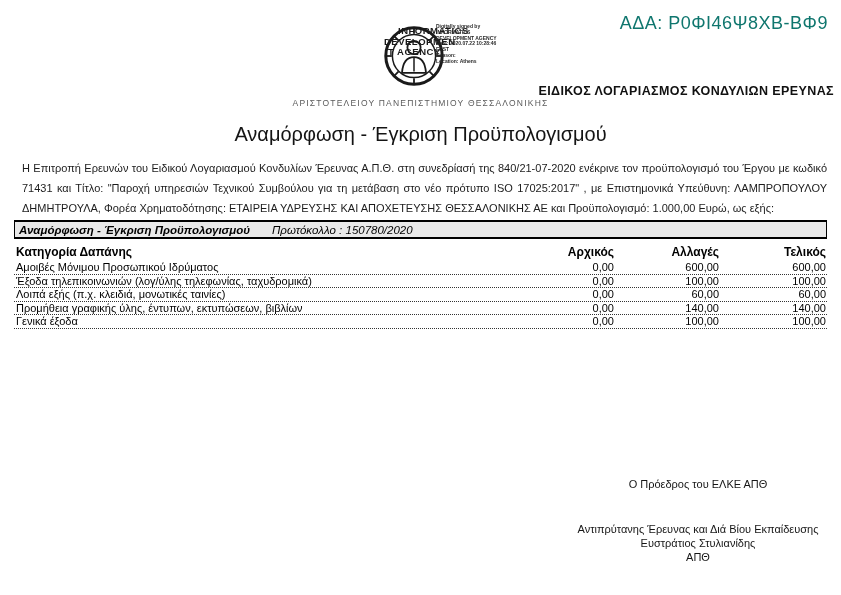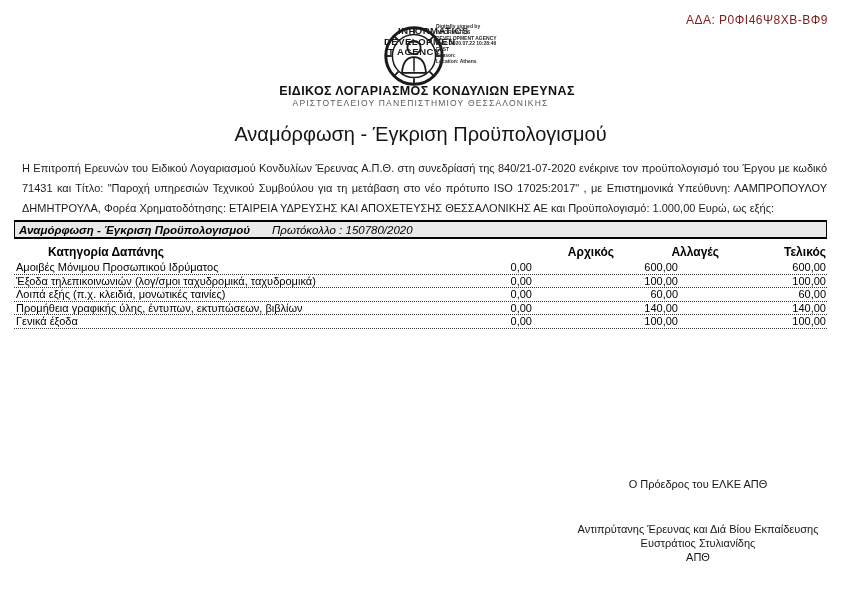--- a/index.html
+++ b/index.html
@@ -1,50 +1,50 @@
 <!DOCTYPE html>
 <html><head>
 <meta charset="utf-8">
 <style>
   * { margin: 0; padding: 0; box-sizing: border-box; }
   html, body { width: 841px; height: 595px; background: #ffffff; overflow: hidden; }
   body { font-family: "Liberation Sans", sans-serif; color: #000; }
   .page { position: relative; width: 841px; height: 595px; background: #fff; }
 
   
-  .ada { position: absolute; top: 13px; right: 13px; font-size: 12px; letter-spacing: 0.5px; color: #7f1d1d; }
+  .ada { position: absolute; top: 13px; right: 13px; font-size: 18px; letter-spacing: 0.5px; color: #0f766e; }
 
   
   .stamp-wrap { position: absolute; top: 0; left: 0; width: 841px; height: 112px; }
   .seal { position: absolute; left: 384px; top: 26px; width: 60px; height: 60px; }
   .agency-overlay { position: absolute; left: 398px; top: 26px; font-size: 9.5px; font-weight: bold; color: #1a1a1a; line-height: 10.5px; letter-spacing: 0.5px; white-space: nowrap; }
   .agency-overlay div:nth-child(2) { margin-left: -14px; }
   .agency-overlay div:nth-child(3) { margin-left: -10px; }
   .digital-sig { position: absolute; left: 436px; top: 24px; font-size: 5px; line-height: 5.8px; font-weight: bold; color: #2a2a2a; white-space: nowrap; }
-  .org-name { position: absolute; top: 84px; left: 0; width: 834px; text-align: center; font-size: 12.5px; font-weight: bold; letter-spacing: 0.4px; color: #111; padding-left: 20px; }
+  .org-name { position: absolute; top: 84px; left: 0; width: 834px; text-align: right; font-size: 12.5px; font-weight: bold; letter-spacing: 0.4px; color: #111; padding-left: 20px; }
   .org-univ { position: absolute; top: 98px; left: 0; width: 841px; text-align: center; font-size: 8.5px; letter-spacing: 1.2px; color: #5a5a5a; }
 
   
   .doc-title { position: absolute; top: 123px; left: 0; width: 841px; text-align: center; font-size: 20px; color: #141414; }
 
   
   .body-par { position: absolute; top: 158px; left: 22px; width: 805px; font-size: 11px; line-height: 20px; text-align: justify; color: #1c1c1c; }
 
   
   .section-bar { position: absolute; top: 220px; left: 14px; width: 813px; height: 19px;
     background: #e9e9e9; border-top: 2px solid #000; border-bottom: 2px solid #000;
     border-left: 1px solid #000; border-right: 1px solid #000;
     display: flex; align-items: center; padding: 0 4px; font-size: 11.5px; }
   .section-bar .bar-title { font-weight: bold; font-style: italic; }
   .section-bar .bar-protocol { font-style: italic; margin-left: 22px; }
 
   
   .tbl { position: absolute; top: 245px; left: 14px; width: 813px; font-size: 11px; }
-  .tbl-head { display: flex; align-items: baseline; font-weight: bold; font-size: 12px; padding-bottom: 2px; margin-left: 32px; }
-  .tbl-row { display: flex; align-items: baseline; height: 13.6px; border-bottom: 1px dotted #333; gap: 41px; }
+  .tbl-head { display: flex; align-items: baseline; font-weight: bold; font-size: 12px; padding-bottom: 2px; }
+  .tbl-row { display: flex; align-items: baseline; height: 13.6px; border-bottom: 1px dotted #333; }
   .c-cat { flex: 1; padding-left: 2px; white-space: nowrap; overflow: hidden; }
   .c-init { width: 115px; text-align: right; }
   .c-chg { width: 105px; text-align: right; }
   .c-fin { width: 108px; text-align: right; padding-right: 1px; }
 
   
   .signature { position: absolute; top: 477px; left: 562px; width: 272px; text-align: center; font-size: 11px; line-height: 14px; color: #161616; }
   .signature .sig-role { margin-bottom: 31px; }
 </style>
 </head>
@@ -107,21 +107,21 @@
       <span class="c-chg">Αλλαγές</span>
       <span class="c-fin">Τελικός</span>
     </div>
     <div class="tbl-row">
       <span class="c-cat">Αμοιβές Μόνιμου Προσωπικού Ιδρύματος</span>
       <span class="c-init">0,00</span>
       <span class="c-chg">600,00</span>
       <span class="c-fin">600,00</span>
     </div>
     <div class="tbl-row">
-      <span class="c-cat">Έξοδα τηλεπικοινωνιών (λογ/σμοι ταχυδρομικά, ταχυδρομικά)</span>
+      <span class="c-cat">Έξοδα τηλεπικοινωνιών (λογ/ύλης τηλεφωνίας, ταχυδρομικά)</span>
       <span class="c-init">0,00</span>
       <span class="c-chg">100,00</span>
       <span class="c-fin">100,00</span>
     </div>
     <div class="tbl-row">
       <span class="c-cat">Λοιπά εξής (π.χ. κλειδιά, μονωτικές ταινίες)</span>
       <span class="c-init">0,00</span>
       <span class="c-chg">60,00</span>
       <span class="c-fin">60,00</span>
     </div>

